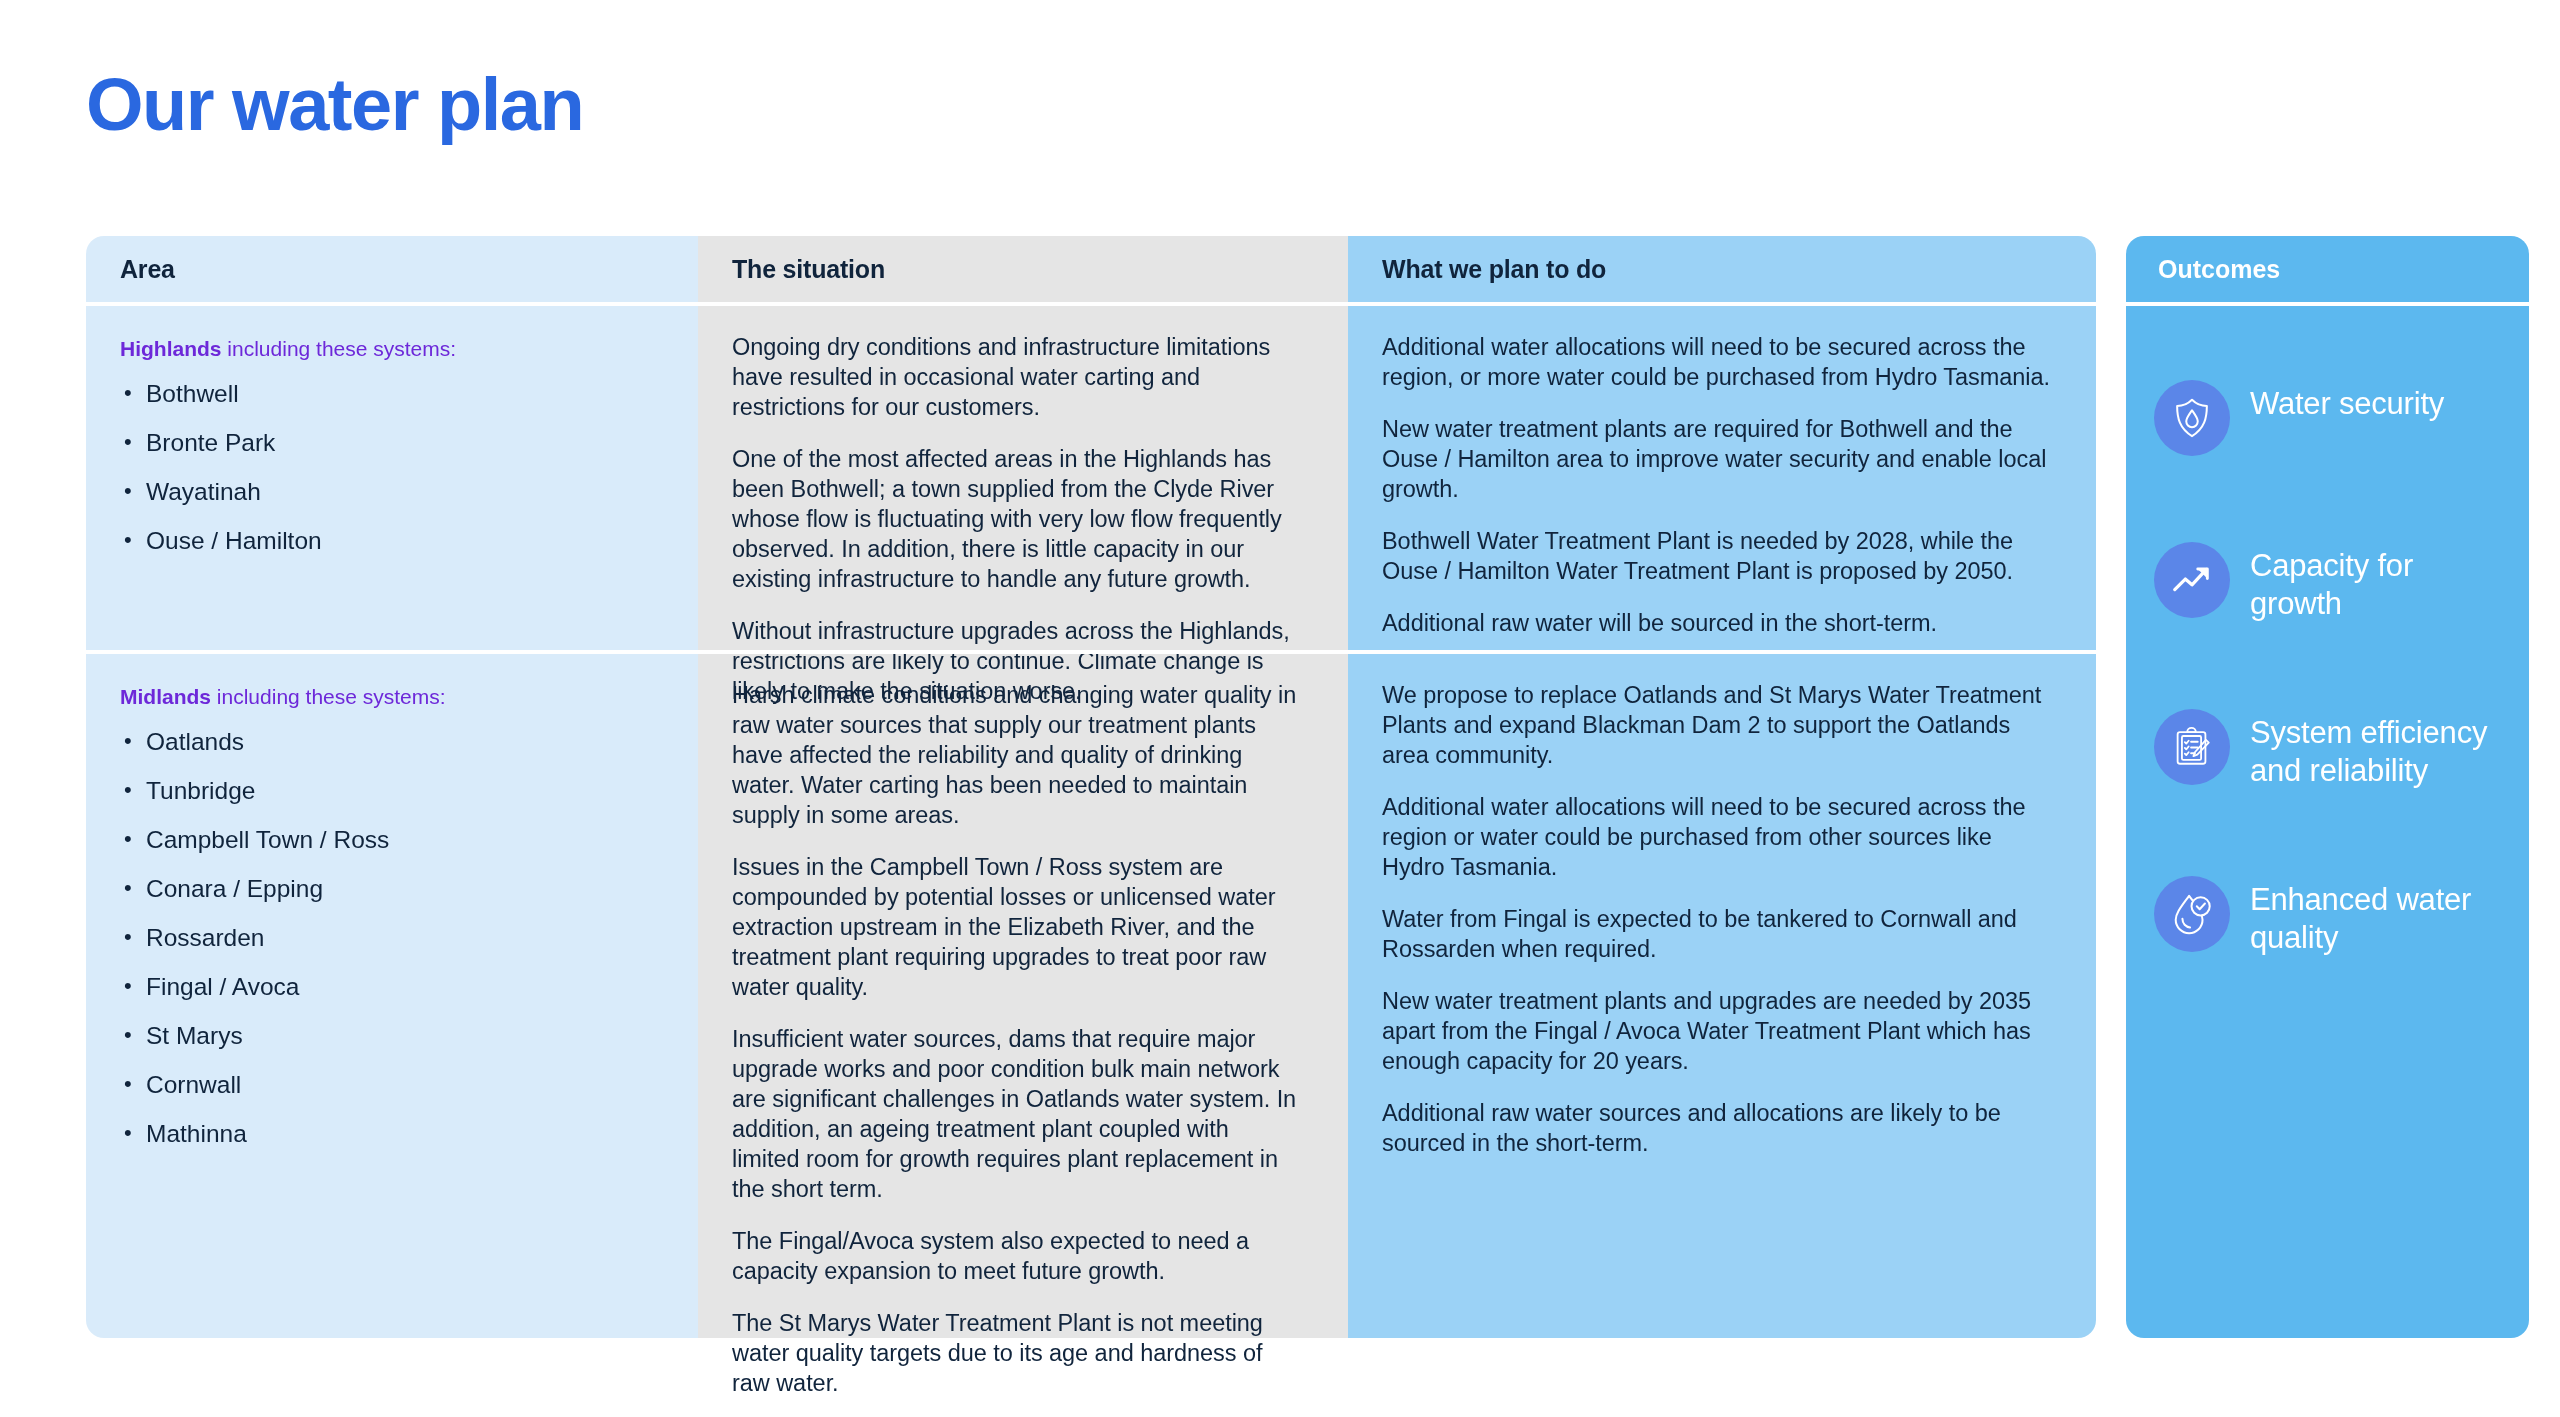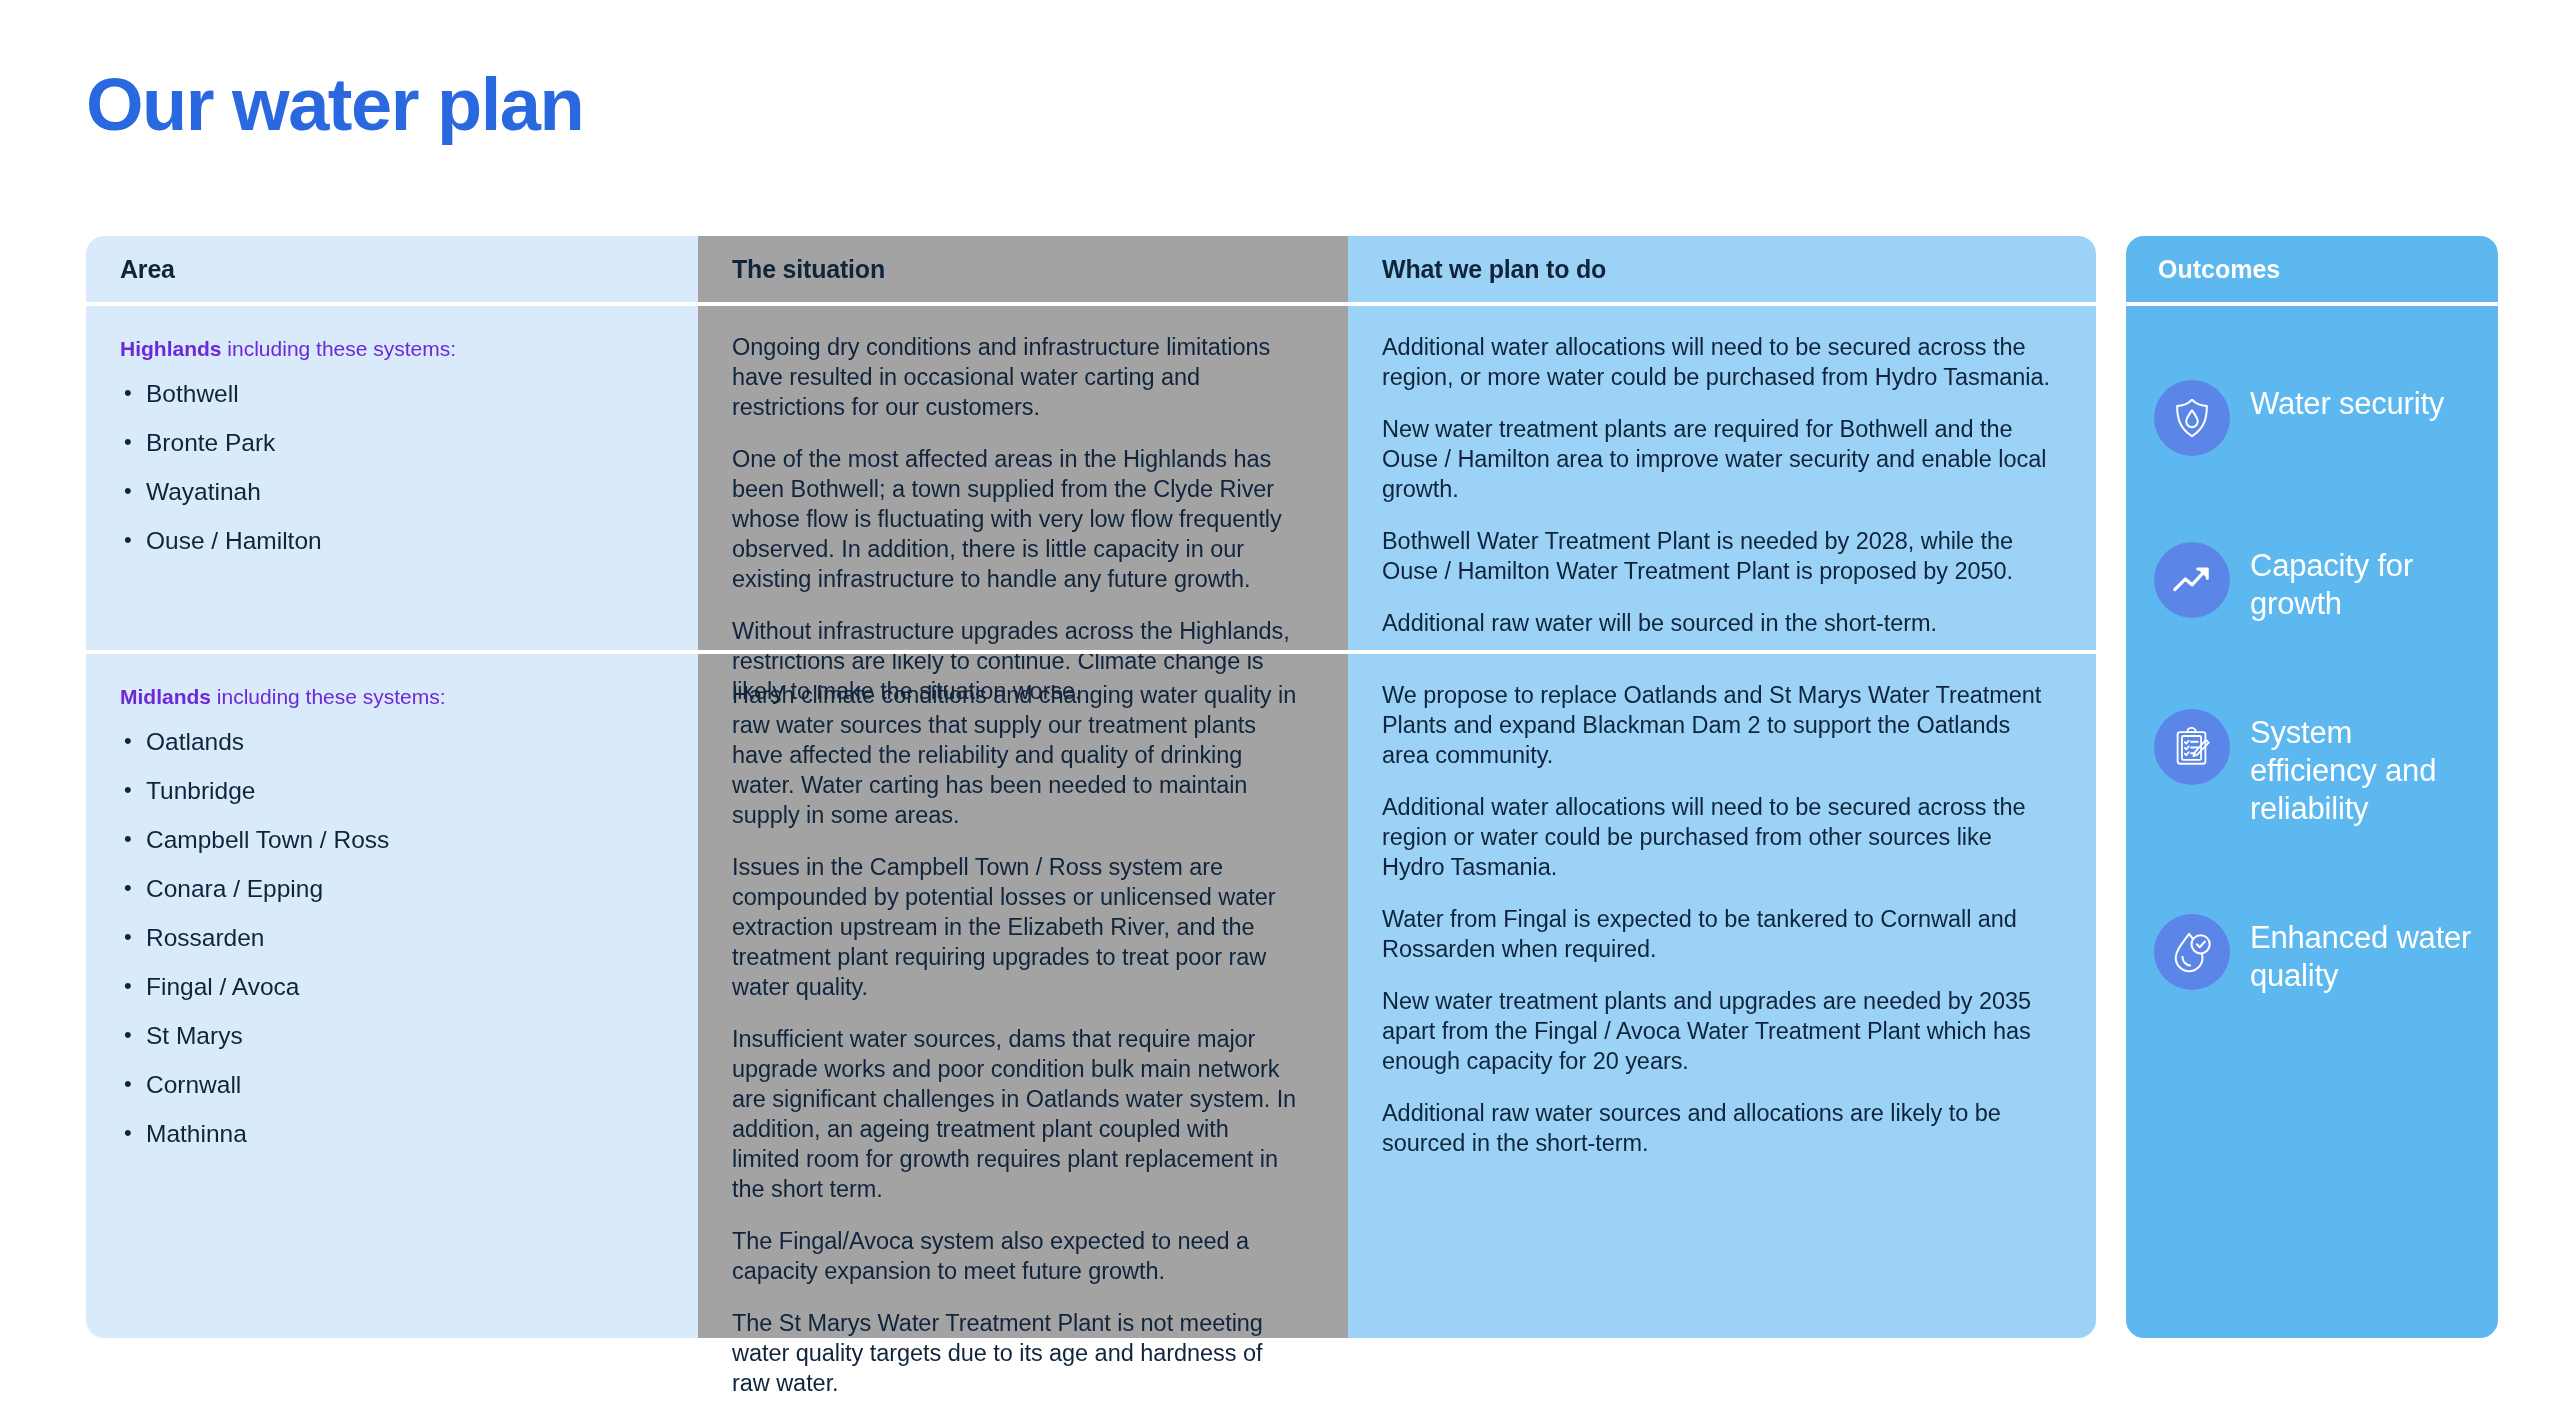--- a/index.html
+++ b/index.html
@@ -46,21 +46,21 @@
     display: flex;
     flex-direction: row;
     align-items: stretch;
   }
   .col {
     display: flex;
     flex-direction: column;
     position: relative;
   }
   .col-area      { width: 612px; background: #d9ebfa; border-radius: 18px 0 0 18px; }
-  .col-situation { width: 650px; background: #a3a3a3; }
+  .col-situation { width: 650px; background: #e5e5e5; }
   .col-plan      { width: 748px; background: #9bd2f6; border-radius: 0 18px 18px 0; }
 
   .col-head {
     height: 66px;
     display: flex;
     align-items: center;
     padding: 0 0 0 34px;
     font-size: 25px;
     font-weight: 700;
     color: #10243c;
@@ -124,21 +124,21 @@
     margin: 0 0 22px 0;
     letter-spacing: -0.05px;
   }
   .para:last-child { margin-bottom: 0; }
 
   
   .outcomes {
     position: absolute;
     left: 2126px;
     top: 236px;
-    width: 372px;
+    width: 403px;
     height: 1102px;
     background: #5cb8ef;
     border-radius: 18px;
     display: flex;
     flex-direction: column;
   }
   .outcomes-head {
     height: 66px;
     display: flex;
     align-items: center;

